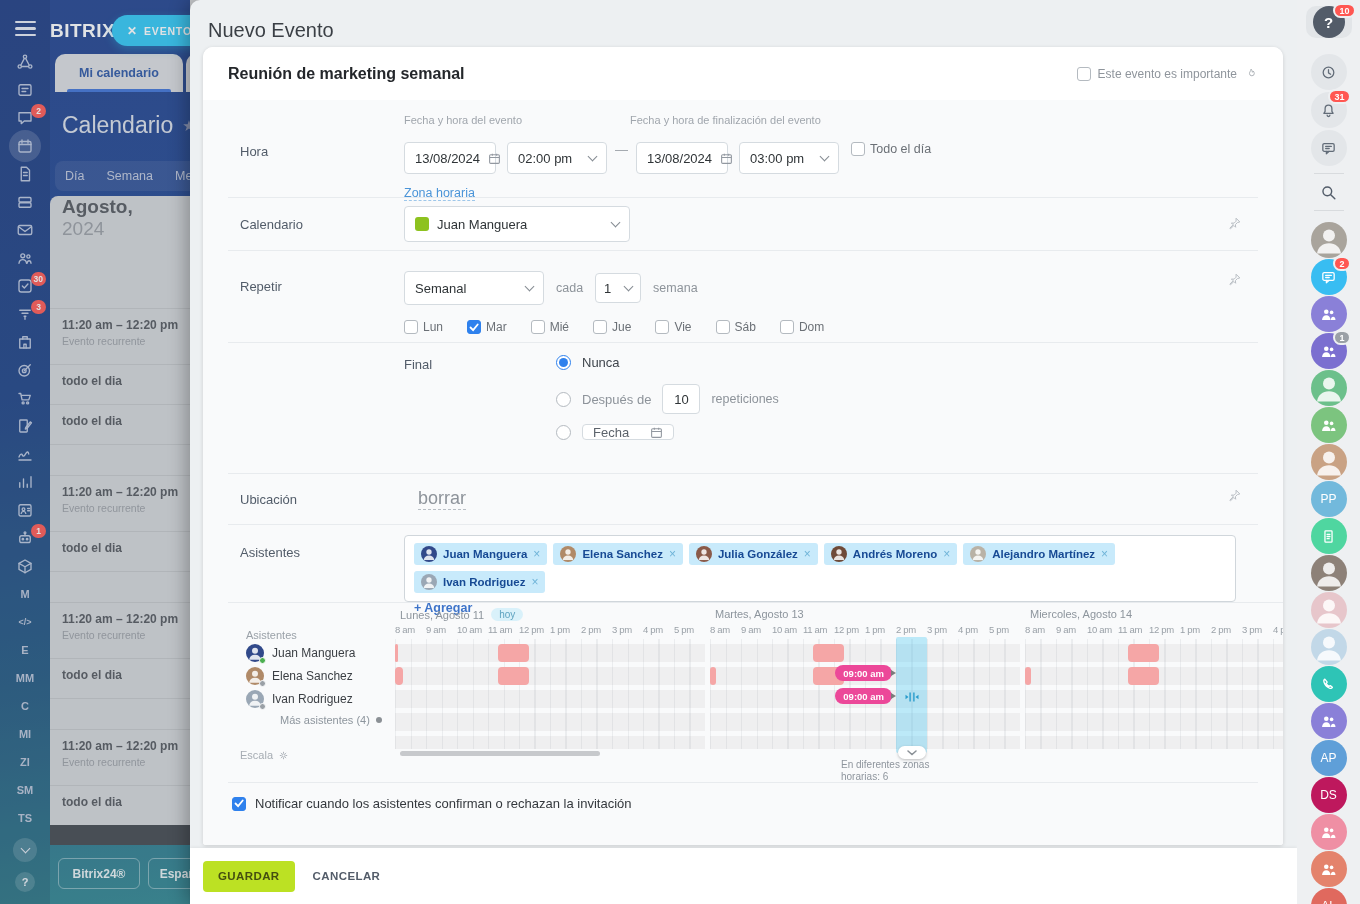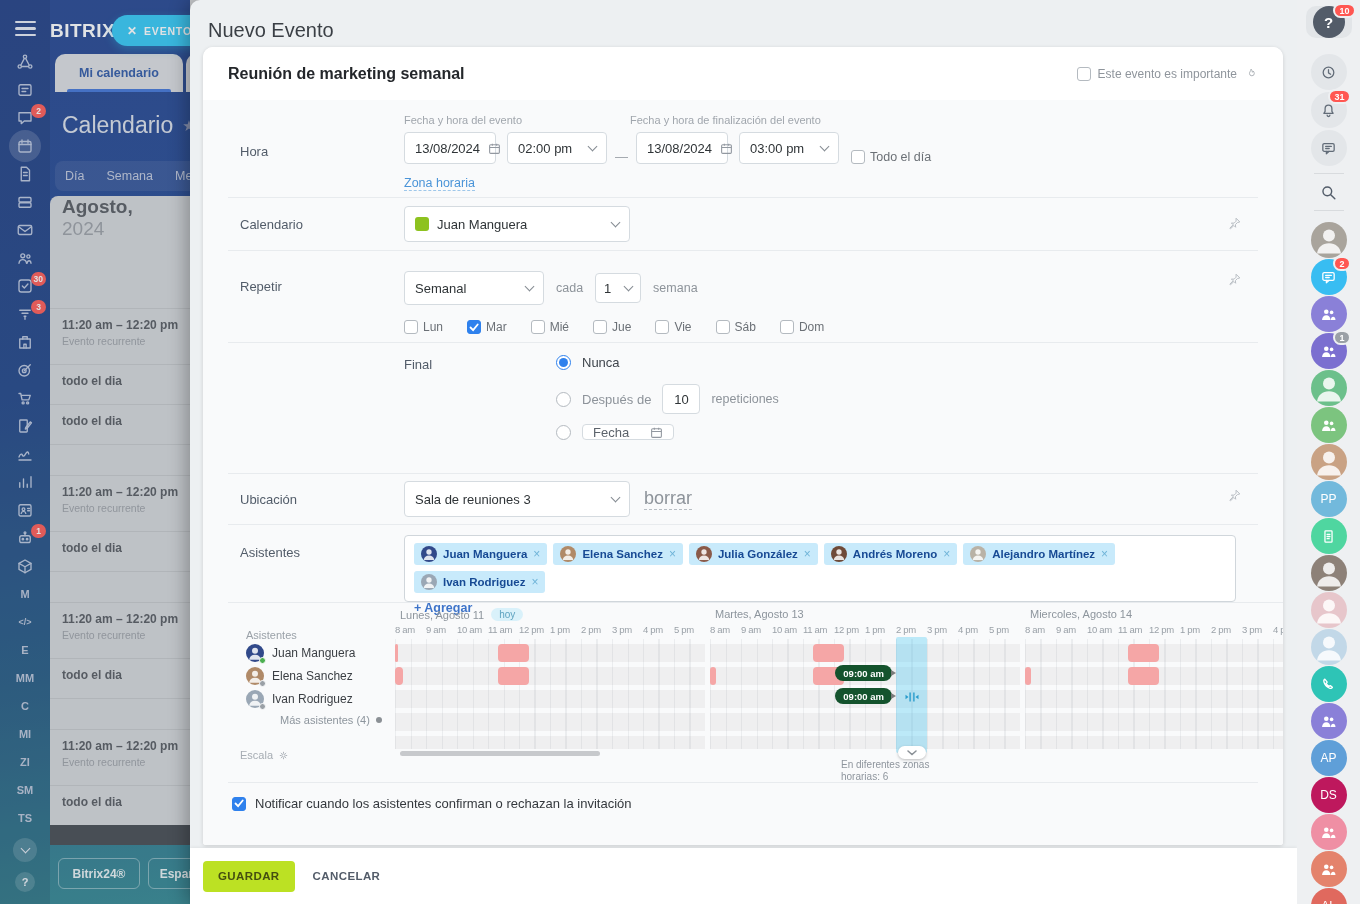--- a/index.html
+++ b/index.html
@@ -85,21 +85,21 @@
   .cb{width:14px;height:14px;border:1px solid #b4bac0;border-radius:3px;background:#fff;flex-shrink:0;cursor:pointer;display:flex;align-items:center;justify-content:center}
   .cb.on{background:#2f81ed;border-color:#2f81ed}
   .radio{width:15px;height:15px;border:1px solid #b4bac0;border-radius:50%;background:#fff;flex-shrink:0;cursor:pointer;display:flex;align-items:center;justify-content:center}
   .radio.sel{border-color:#2f81ed}
   .radio.sel i{width:9px;height:9px;border-radius:50%;background:#2f81ed}
   .pin{position:absolute;right:16px;color:#b9bec4;cursor:pointer}
 
   .row-hora{height:97px;padding-top:14px}
   .hl-row{display:flex}
   .hl-row .minilabel:first-child{width:226px}
-  .hfields{display:flex;align-items:flex-end;margin-top:6px}
+  .hfields{display:flex;align-items:flex-start;margin-top:16px}
   .dash{color:#9aa0a6;margin:0 8px;font-size:13px}
   .zona{margin-top:9px}
 
   .row-cal{height:53px}
   .calsq{width:14px;height:14px;border-radius:3px;flex-shrink:0}
   .sel-226{width:226px;height:36px}
 
   .row-rep{height:92px;padding-top:20px}
   .rep-line1{display:flex;align-items:center;gap:12px}
   .rep-line2{display:flex;align-items:center;gap:24px;margin-top:15px}
@@ -142,21 +142,21 @@
   .tl-hours{position:absolute;top:21px;left:0;display:flex}
   .tl-hour{width:31px;font-size:9.5px;color:#9aa1a8;letter-spacing:-.3px;white-space:nowrap;overflow:visible}
   .tl-grid{position:absolute;top:36px;left:0;width:310px;height:110px;
     background-image:repeating-linear-gradient(90deg,rgba(110,120,132,.10) 0 1px,transparent 1px 15.5px),
                      repeating-linear-gradient(180deg,transparent 0 5px,#efeff0 5px 23px)}
   .busy{position:absolute;height:18px;background:#f5a6a6;border-radius:4px}
   .tl-sel{position:absolute;top:34px;height:116px;background:rgba(69,198,242,.34);border-radius:2px;cursor:ew-resize}
   .tl-handle{position:absolute;left:50%;top:52%;transform:translate(-50%,-50%);cursor:ew-resize}
   .tl-chev{position:absolute;left:50%;bottom:-6px;transform:translateX(-50%);width:28px;height:13px;background:#fff;border-radius:7px;
     box-shadow:0 1px 3px rgba(0,0,0,.25);display:flex;align-items:center;justify-content:center;cursor:pointer}
-  .tl-tip{position:absolute;height:16px;background:#14532d;color:#fff;font-size:9.5px;font-weight:bold;border-radius:8px;
+  .tl-tip{position:absolute;height:16px;background:#ec4899;color:#fff;font-size:9.5px;font-weight:bold;border-radius:8px;
     padding:0 8px;display:flex;align-items:center;white-space:nowrap;z-index:3}
   .tl-tip::after{content:'';position:absolute;right:-4px;top:5px;border-left:5px solid #7b7b7b;border-top:3px solid transparent;border-bottom:3px solid transparent}
   .tl-zonas{position:absolute;left:613px;top:156px;width:140px;text-align:left;font-size:10px;color:#8e959d;line-height:12px}
   .tl-scroll{position:absolute;left:172px;top:148px;width:200px;height:5px;background:#c7c9cc;border-radius:3px;cursor:pointer}
 
   .row-notify{height:42px;border-top:1px solid #e8ebee;display:flex;align-items:center;gap:9px;padding-left:4px}
   .notify-label{font-size:13px;color:#34383d}
 
   .modal-footer{position:absolute;left:0;right:0;bottom:0;height:56px;background:#fff;display:flex;align-items:center;
     padding-left:13px;gap:18px;box-shadow:0 -1px 3px rgba(0,0,0,.06)}
@@ -613,24 +613,20 @@
                     <path d="M3 10h18M8 3v4M16 3v4"></path>
                   </svg>
                 </span>
             </div>
           </div>
         </div>
       </div>
 
       <div class="frow row-ubi vcenter">
         <div class="flabel">Ubicación</div>
-        <div class="inp sel-226">
-          <span>Sala de reuniones 3</span>
-          <span class="chev" style="margin-left:auto"></span>
-        </div>
         <span class="borrar">borrar</span>
         <span class="pin" style="top:14px">
             <svg viewBox="0 0 24 24" width="15" height="15" fill="none" stroke="currentColor" stroke-width="1.6" stroke-linejoin="round">
               <path d="M14.5 3.5l6 6-3.8 1-3.2 3.2.3 4.3-2.8-2.8-5.5 5.3-1-1 5.3-5.5-2.8-2.8 4.3.3 3.2-3.2z"></path>
             </svg>
           </span>
       </div>
 
       <div class="frow row-asis">
         <div class="flabel" style="padding-top:10px">Asistentes</div>

